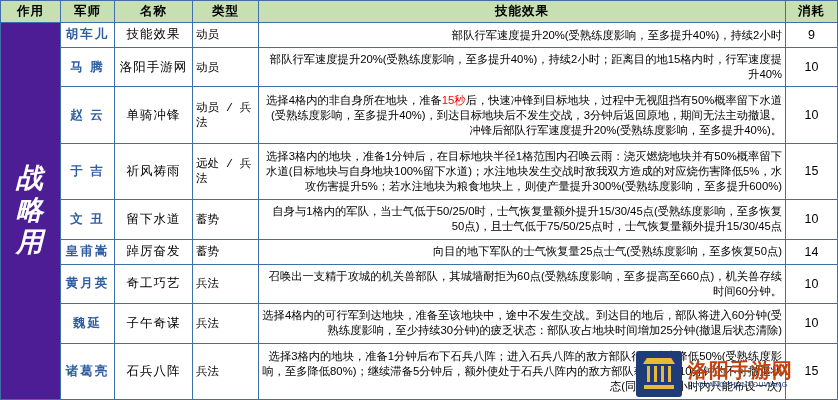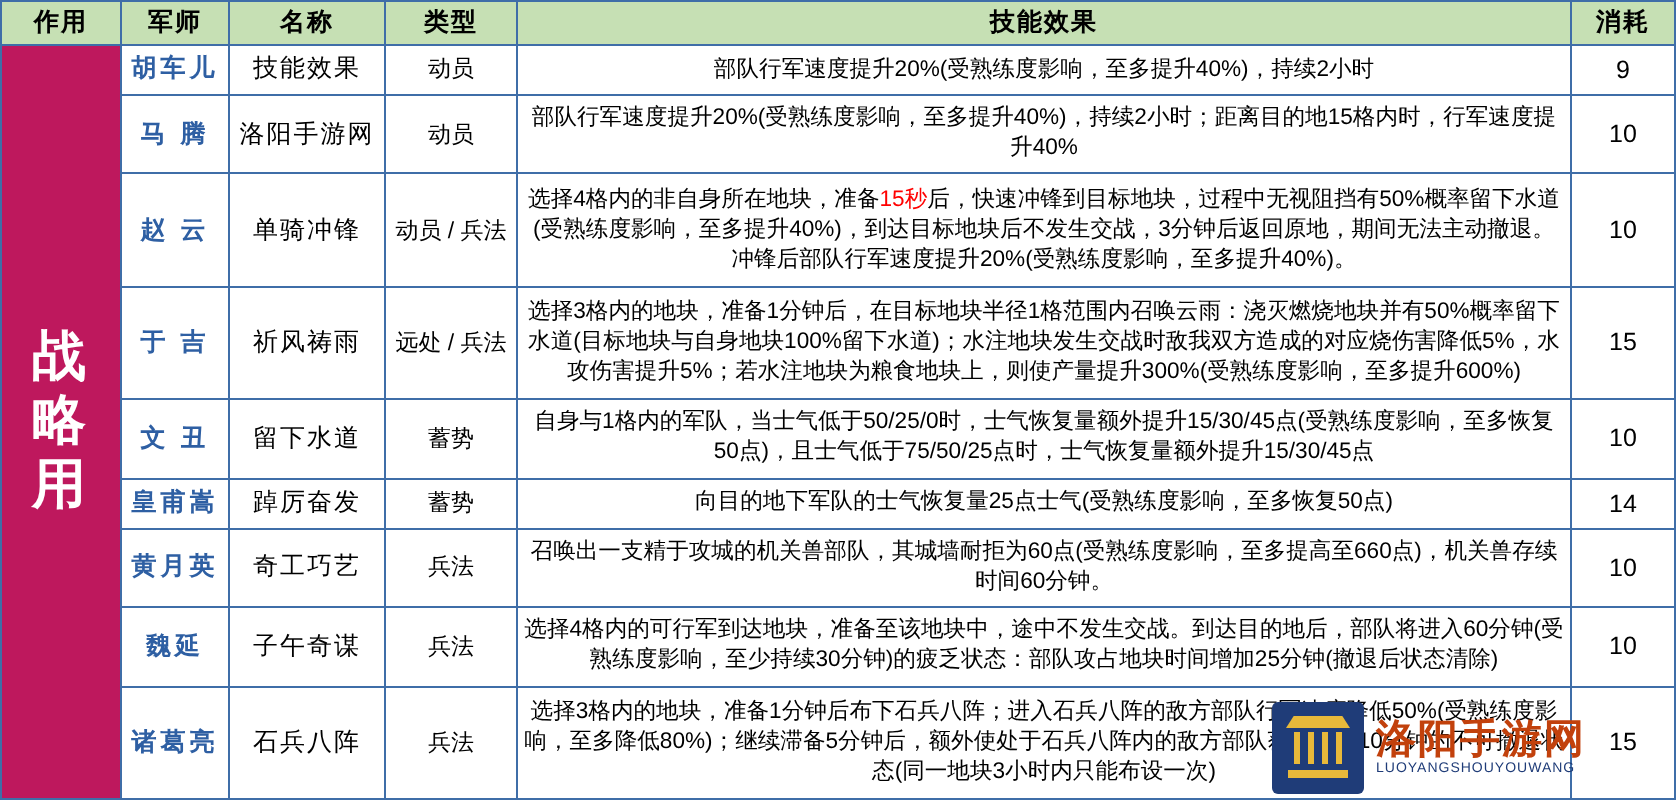--- a/index.html
+++ b/index.html
@@ -34,25 +34,26 @@
     background: #c6e0b4;
     color: #000000;
     font-weight: bold;
     font-size: 12.5px;
     text-align: center;
     height: 19px;
     letter-spacing: 1px;
   }
   
   .col-use {
-    background: #be185d;
+    background: #4c1d95;
     color: #ffffff;
     font-weight: bold;
     text-align: center;
     width: 60px;
+    font-style: italic;
   }
   .col-use .vtext {
     font-size: 27px;
     line-height: 1.18;
     letter-spacing: 2px;
     font-weight: bold;
   }
   .c-general {
     width: 54px;
     text-align: center;
@@ -64,29 +65,30 @@
   }
   .c-name {
     width: 78px;
     text-align: center;
     color: #000000;
     font-size: 12.5px;
     letter-spacing: 1px;
   }
   .c-type {
     width: 66px;
-    text-align: center;
+    text-align: left;
     color: #000000;
     font-size: 11.5px;
+    font-family: Liberation Mono, monospace;
   }
   .c-effect {
     color: #000000;
     font-size: 11.3px;
     line-height: 1.32;
-    text-align: center;
+    text-align: right;
     padding: 3px 5px;
   }
   .c-cost {
     width: 52px;
     text-align: center;
     color: #000000;
     font-size: 12.5px;
   }
   .hl {
     color: #ff0000;

